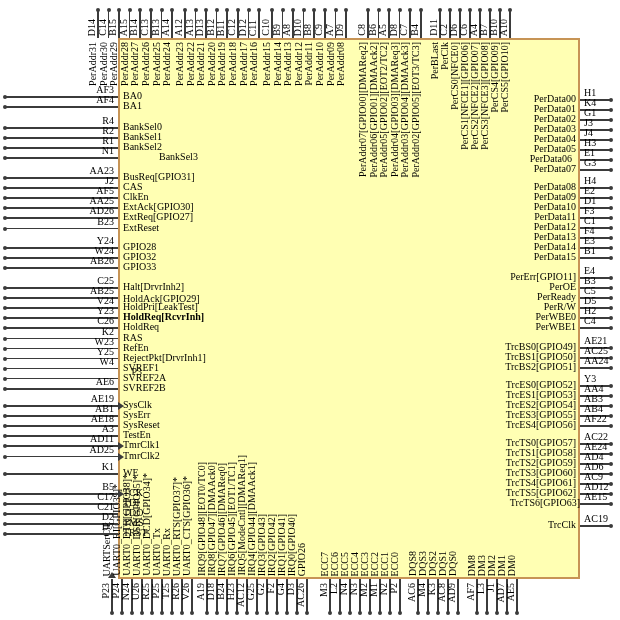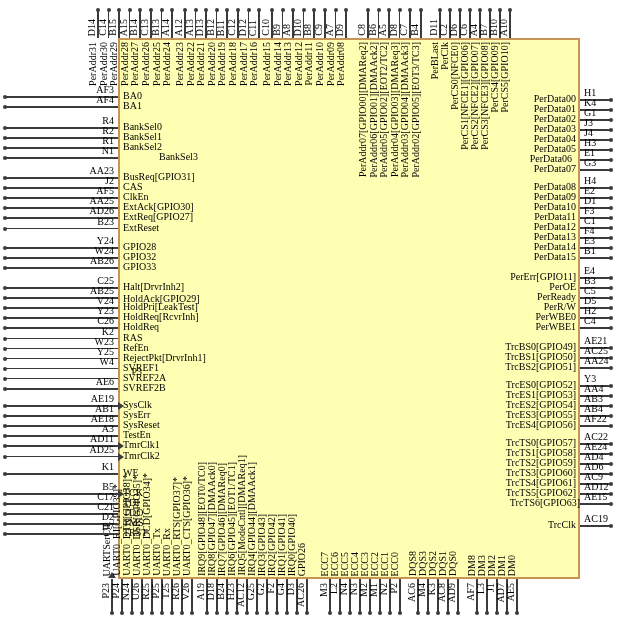--- a/index.html
+++ b/index.html
@@ -405,21 +405,21 @@
       <div class="dot" style="left: 3px; top: 296.1px; background: rgb(59, 59, 59);"></div>
       <div class="htext" style="right: 506px; top: 286.1px;">AB25</div>
       <div class="htext" style="left: 123px; top: 294px; text-align: center;">HoldAck[GPIO29]</div>
       <div class="wire" style="left: 5px; top: 307.2px; width: 113px; height: 1.5px; background: rgb(59, 59, 59);"></div>
       <div class="dot" style="left: 3px; top: 306.2px; background: rgb(59, 59, 59);"></div>
       <div class="htext" style="right: 506px; top: 296.2px;">V24</div>
       <div class="htext" style="left: 123px; top: 302.2px;">HoldPri[LeakTest]</div>
       <div class="wire" style="left: 5px; top: 317.3px; width: 113px; height: 1.5px; background: rgb(59, 59, 59);"></div>
       <div class="dot" style="left: 3px; top: 316.3px; background: rgb(59, 59, 59);"></div>
       <div class="htext" style="right: 506px; top: 306.3px;">Y23</div>
-      <div class="htext" style="left: 123px; top: 312.3px;">HoldReq[RcvrInh]</div>
+      <div class="htext" style="left: 123px; top: 312.3px; font-weight: bold;">HoldReq[RcvrInh]</div>
       <div class="wire" style="left: 5px; top: 327.4px; width: 113px; height: 1.5px; background: rgb(59, 59, 59);"></div>
       <div class="dot" style="left: 3px; top: 326.4px; background: rgb(59, 59, 59);"></div>
       <div class="htext" style="right: 506px; top: 316.4px;">C26</div>
       <div class="htext" style="left: 123px; top: 322.4px;">HoldReq</div>
       <div class="wire" style="left: 5px; top: 337.5px; width: 113px; height: 1.5px; background: rgb(59, 59, 59);"></div>
       <div class="dot" style="left: 3px; top: 336.5px; background: rgb(59, 59, 59);"></div>
       <div class="htext" style="right: 506px; top: 326.5px;">K2</div>
       <div class="htext" style="left: 123px; top: 332.5px;">RAS</div>
       <div class="wire" style="left: 5px; top: 347.6px; width: 113px; height: 1.5px; background: rgb(59, 59, 59);"></div>
       <div class="dot" style="left: 3px; top: 346.6px; background: rgb(59, 59, 59);"></div>

